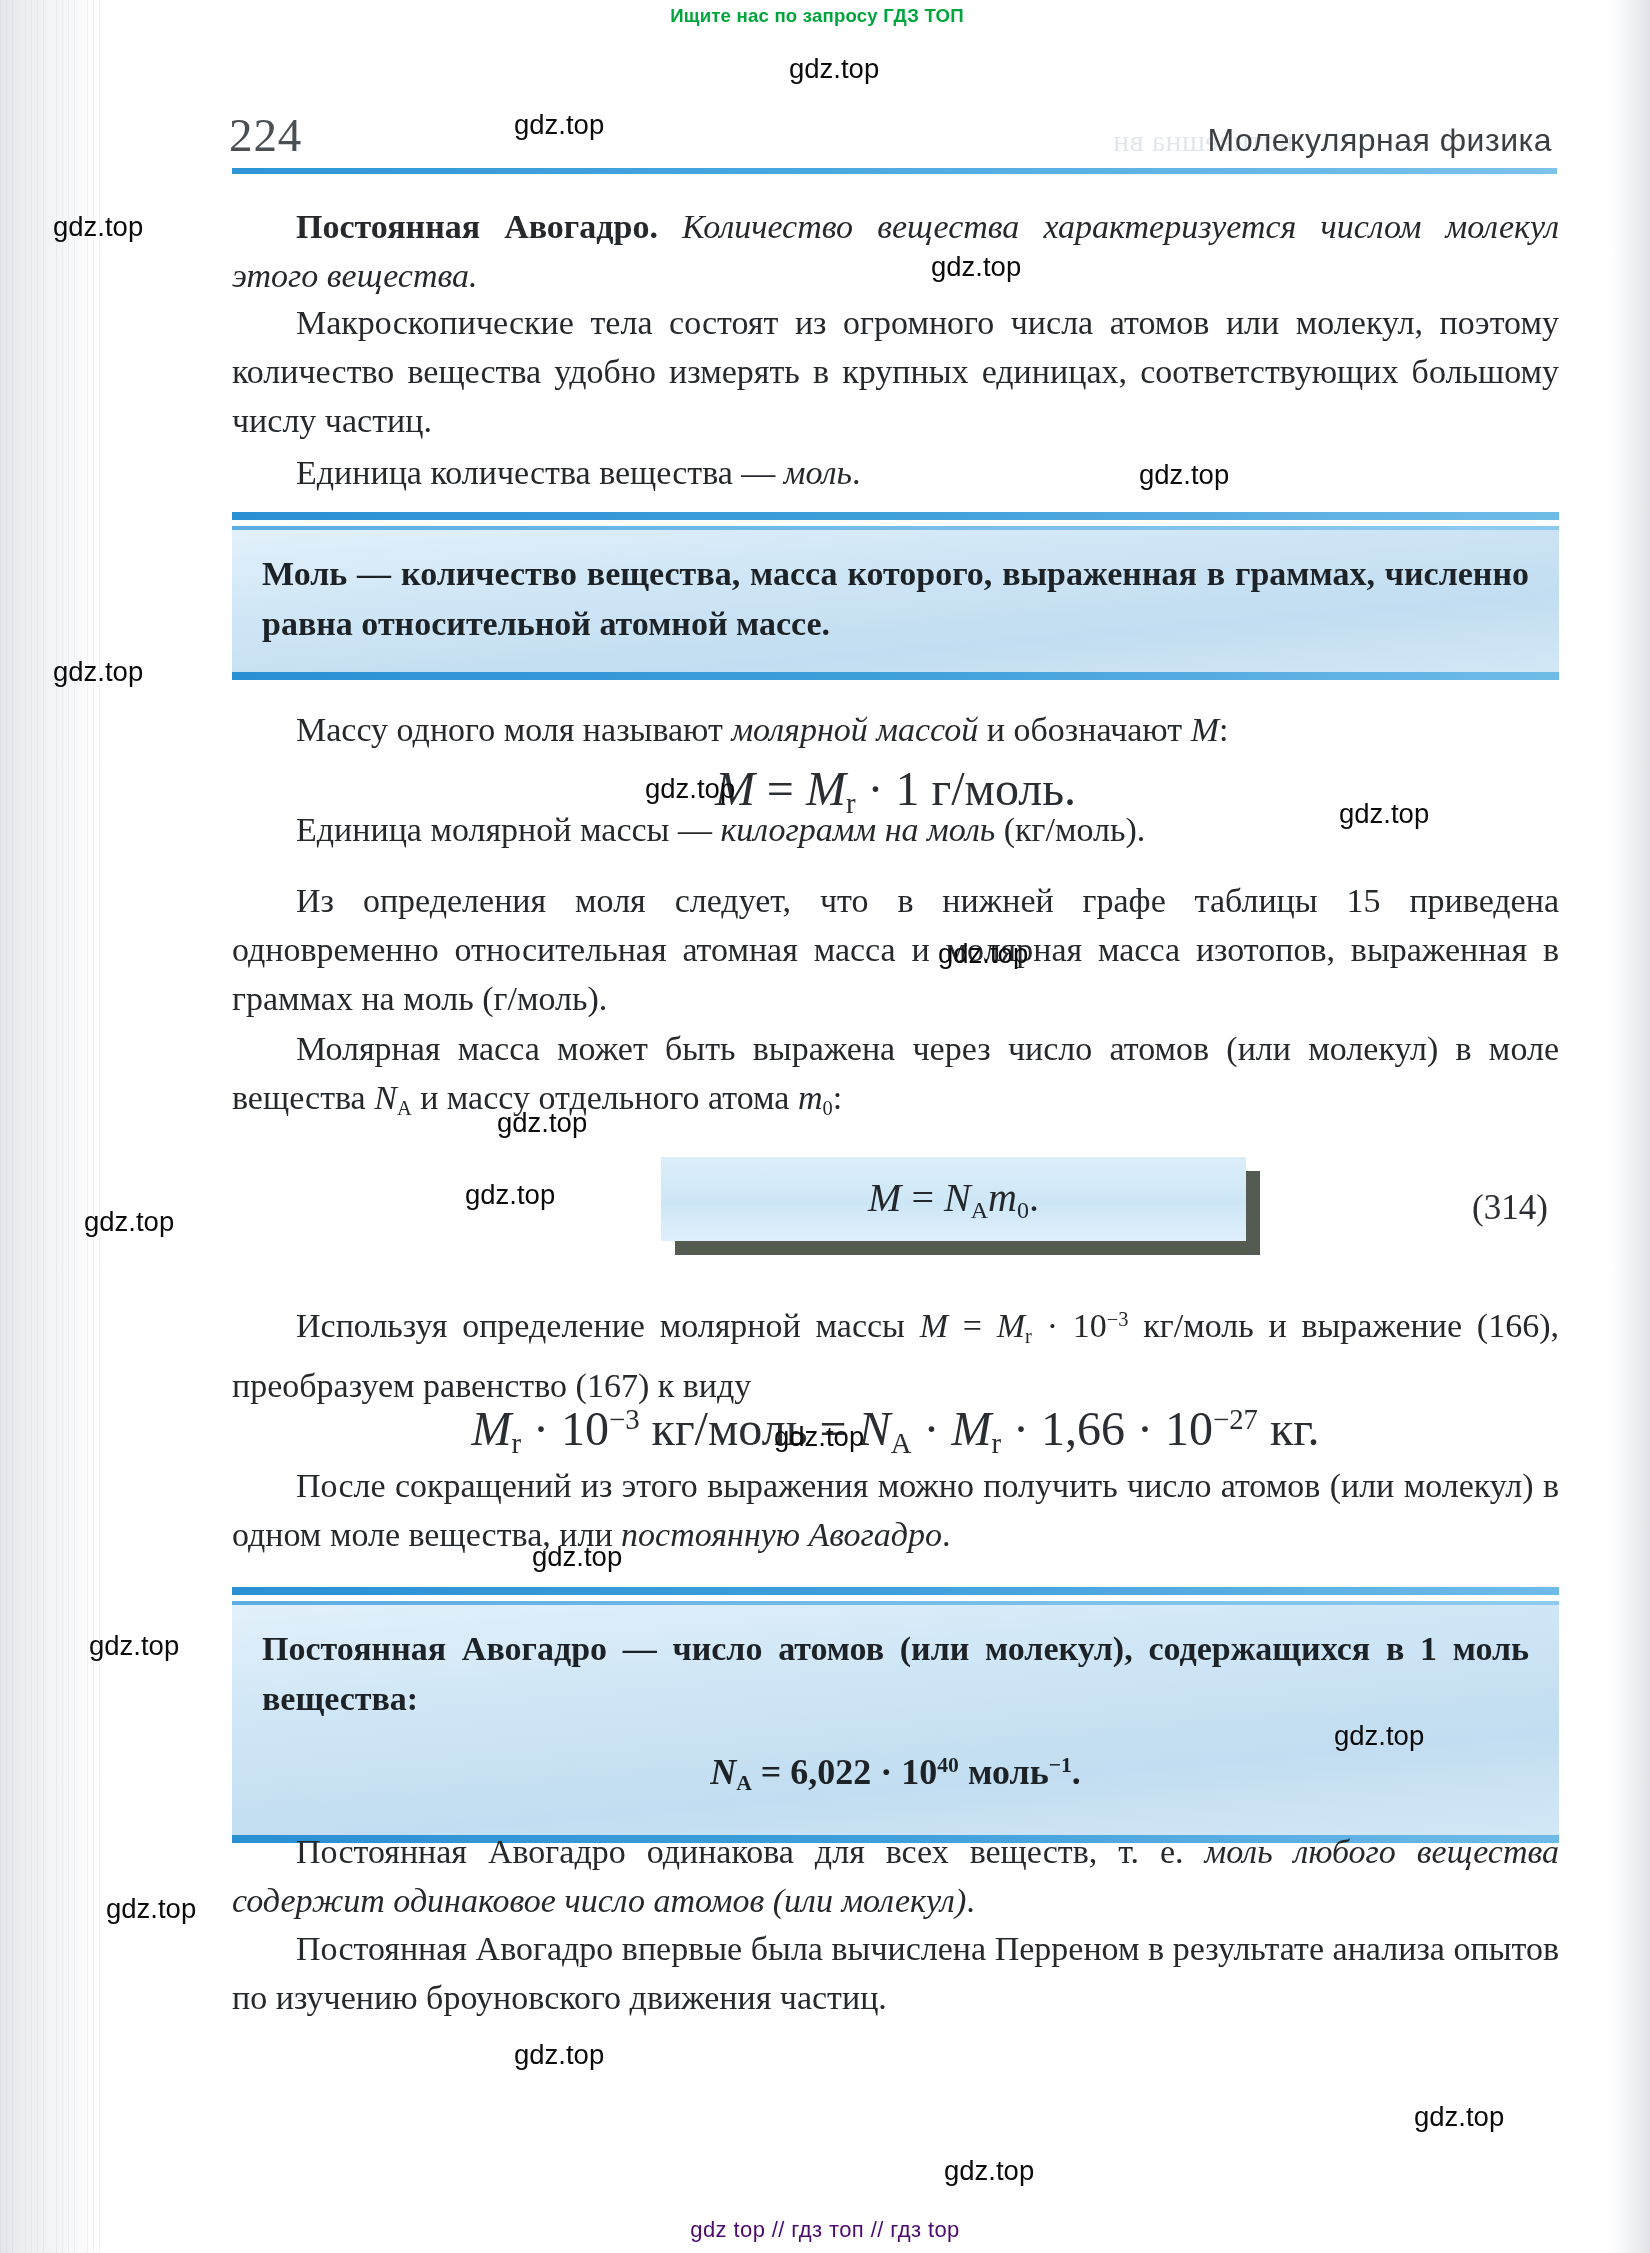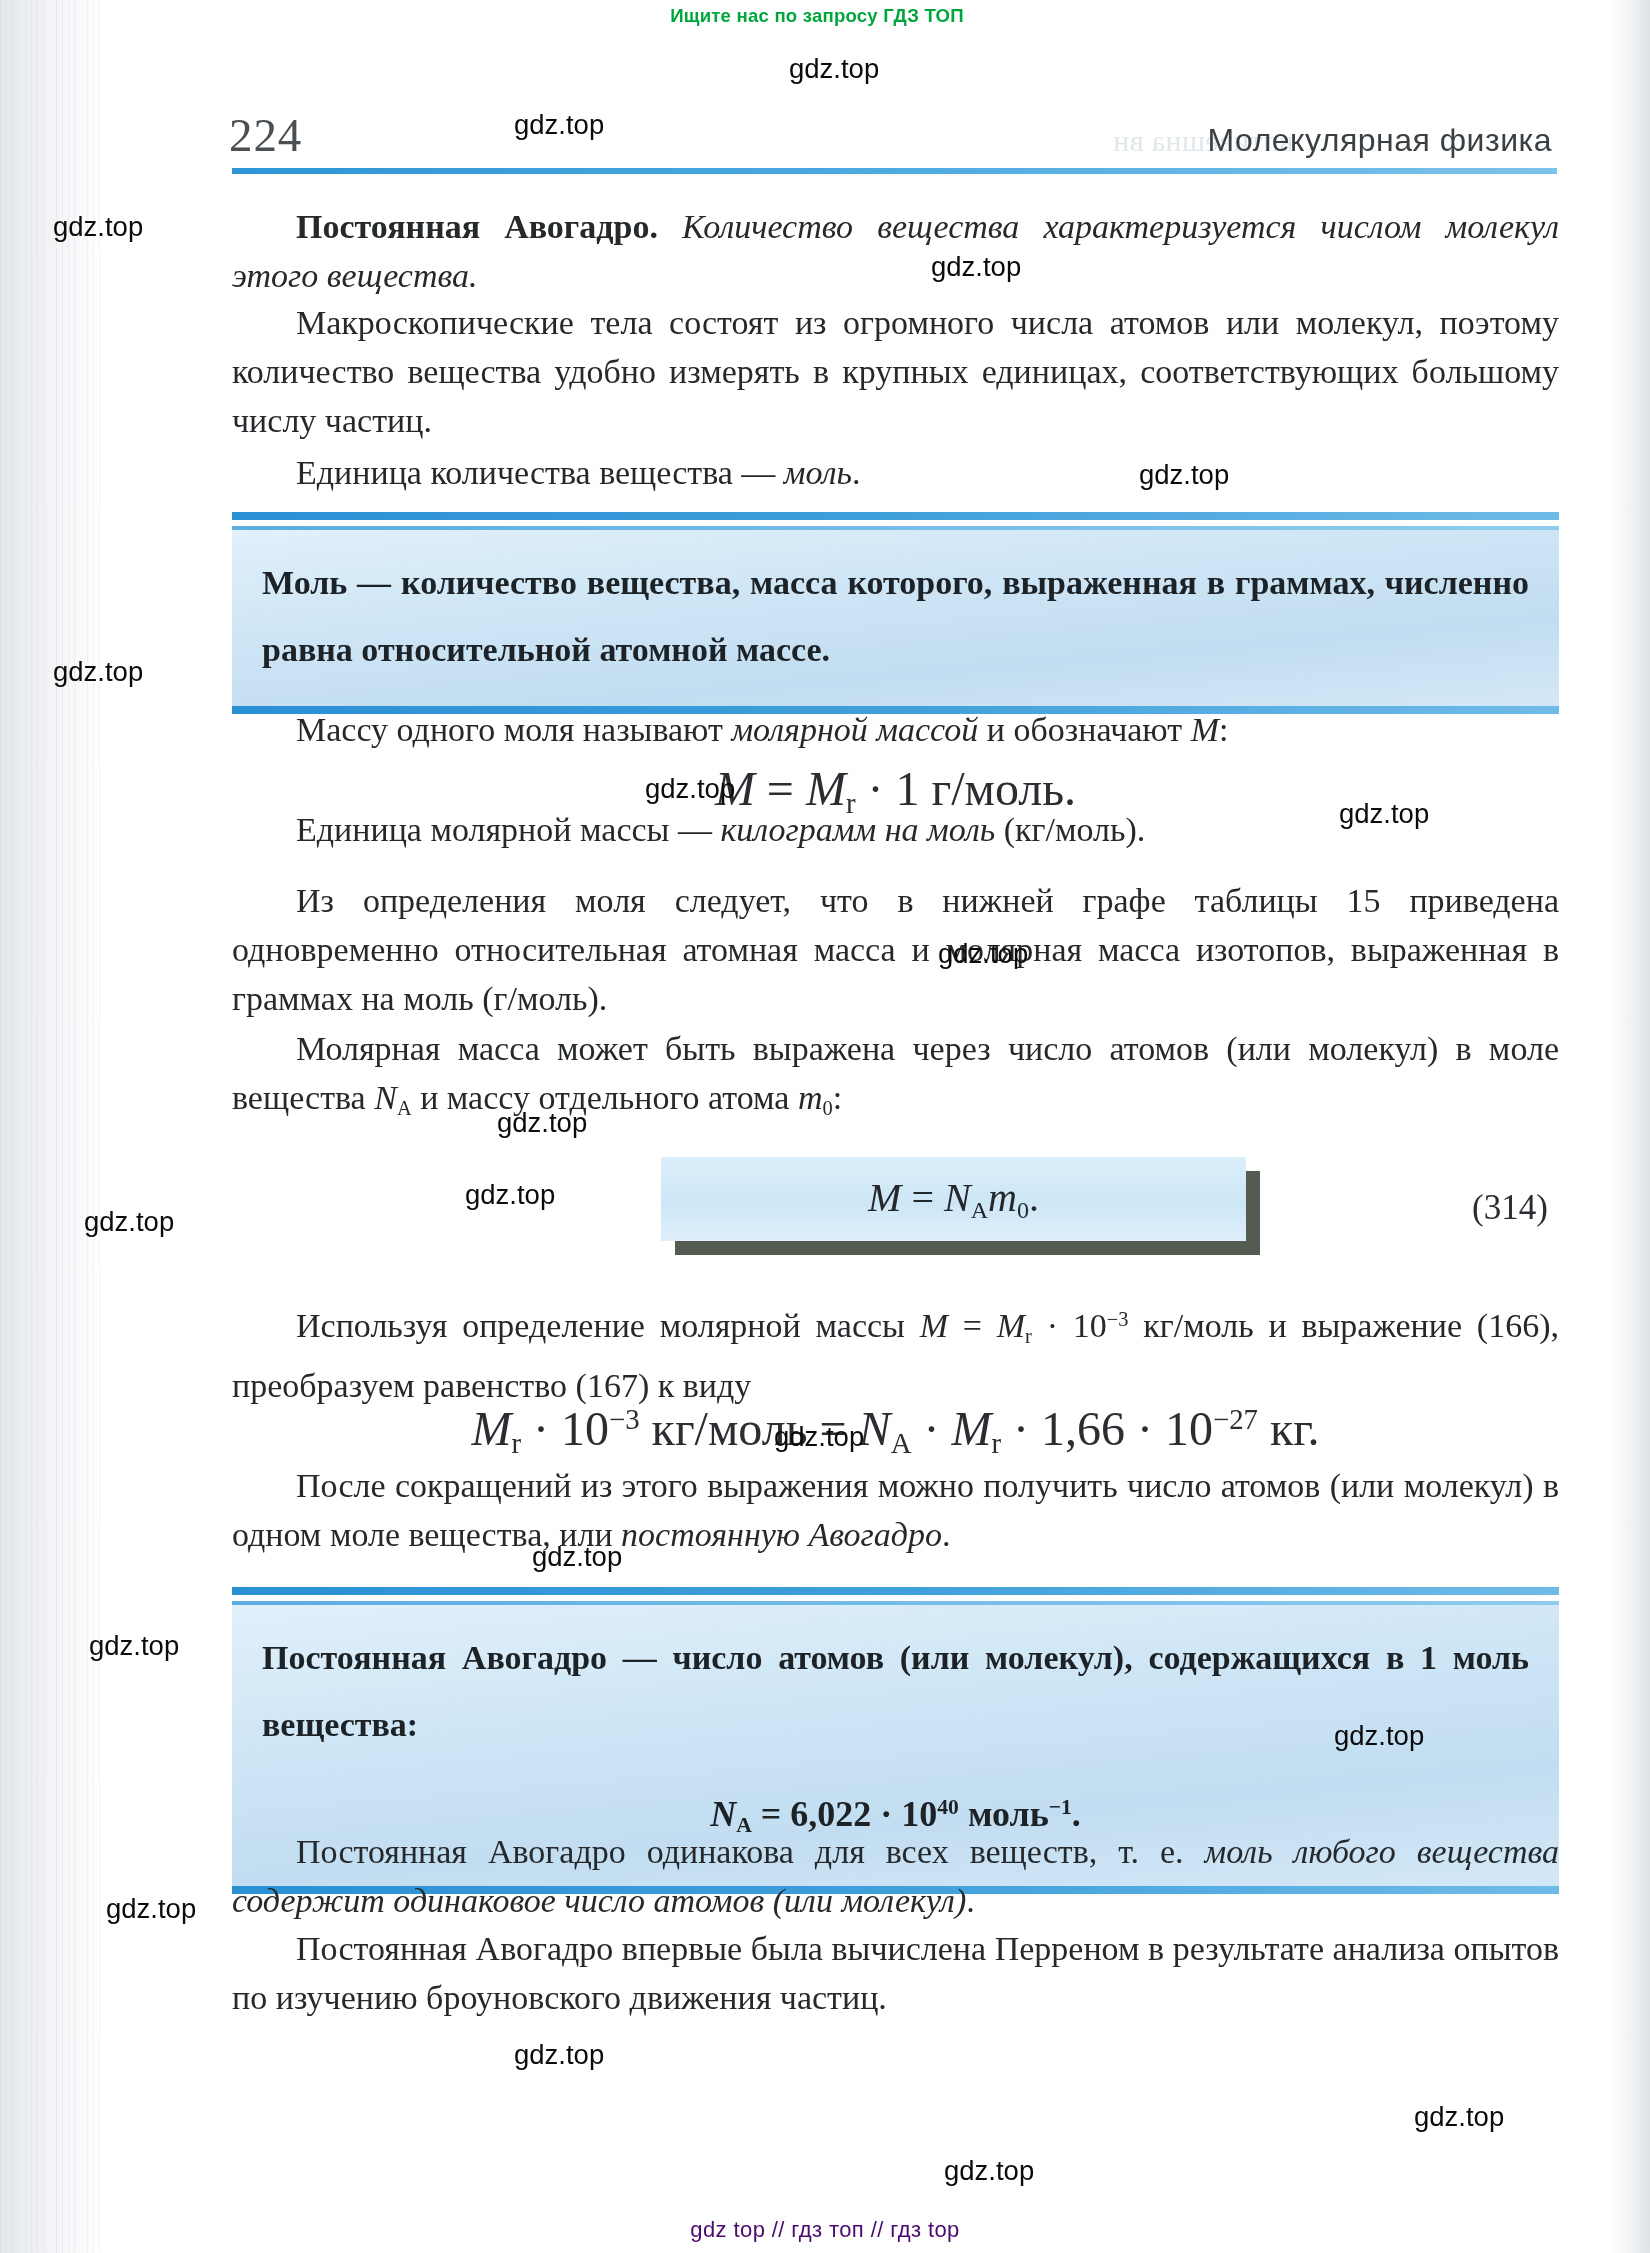--- a/index.html
+++ b/index.html
@@ -136,21 +136,21 @@
   .panel .bar-gap { height: 6.2px; background: #ffffff; }
   .panel .bar-thin {
     height: 3.5px;
     background: linear-gradient(90deg, #5badE2 0%, #8ecbee 100%);
   }
   .panel .panel-body {
     background: linear-gradient(175deg, #e2f0fa 0%, #cfe6f6 35%, #c2ddf1 70%, #d3e8f7 100%);
     padding: 19.5px 30px 23px 30px;
     font-weight: bold;
     font-size: 34px;
-    line-height: 67px;
+    line-height: 50px;
     text-align: justify;
     color: #1d2226;
   }
   .panel .bar-bottom {
     height: 8px;
     background: linear-gradient(90deg, #2a90d4 0%, #3f9fdb 50%, #6fbbe8 100%);
   }
   .panel-formula {
     text-align: center;
     font-weight: bold;

